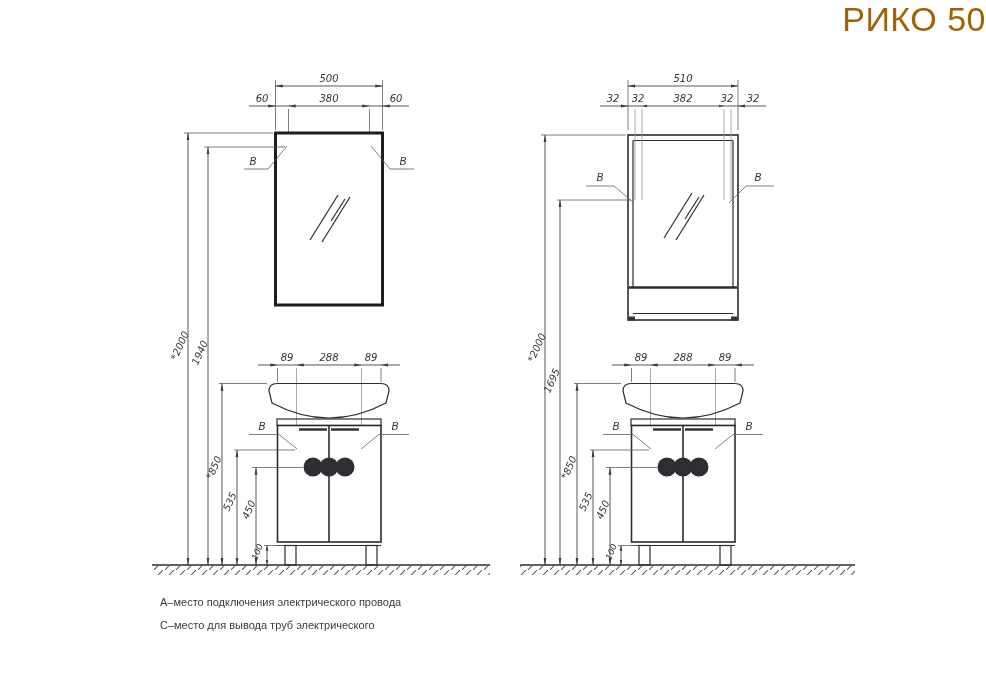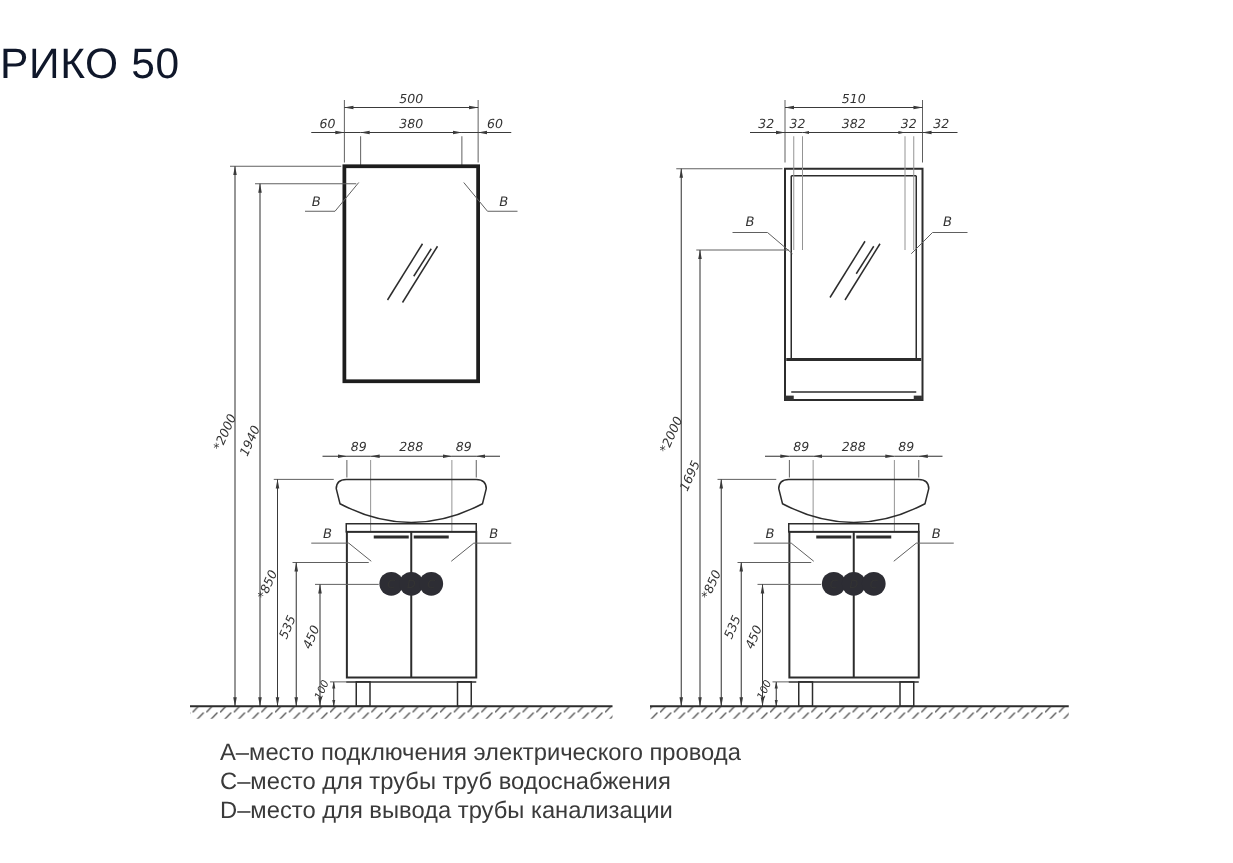--- a/index.html
+++ b/index.html
@@ -1,20 +1,20 @@
 <!DOCTYPE html>
 <html><head>
 <meta charset="utf-8">
 <style>
   html,body{margin:0;padding:0;background:#fff}
   .canvas{position:relative;width:986px;height:690px;background:#ffffff;
           font-family:"Liberation Sans",sans-serif;overflow:hidden}
-  .title{position:absolute;top:32px;left:0;width:100%;text-align:left;
-         font-size:34px;color:#0f172a;letter-spacing:.5px}
-  .legend{position:absolute;left:176px;top:591px;font-size:19px;color:#3a3a3a;
+  .title{position:absolute;top:0;left:0;width:100%;text-align:right;
+         font-size:34px;color:#a16207;letter-spacing:.5px}
+  .legend{position:absolute;left:160px;top:591px;font-size:11px;color:#3a3a3a;
           line-height:23px;white-space:nowrap}
   svg.draw{position:absolute;left:0;top:0}
   svg.draw text{font-family:"DejaVu Sans",sans-serif;font-style:italic;fill:#333;text-anchor:middle}
   .d{font-size:10px}
   .ds{font-size:8.5px}
   .bl{font-size:10.5px}
   .port-t{font-size:9px;fill:#ffffff}
   .s1{stroke:#2c2c2c;stroke-width:1.2;fill:none}
   .mir{stroke:#1d1d1d;stroke-width:3;fill:#fff}
   .box{stroke:#2c2c2c;stroke-width:1.6;fill:#fff}
@@ -276,17 +276,16 @@
 
       <g>
         <line class="floor" x1="520" y1="565" x2="855" y2="565"></line>
         <rect x="520" y="565.5" width="335" height="9.5" fill="url(#hatch)"></rect>
       </g>
     </g>
   </svg>
 
   <div class="legend">
     <div>А–место подключения электрического провода</div>
-    <div>С–место для трубы труб водоснабжения</div>
-    <div>D–место для вывода трубы канализации</div>
+    <div>С–место для вывода труб электрического</div>
   </div>
 
 </div>
 
 </body></html>

